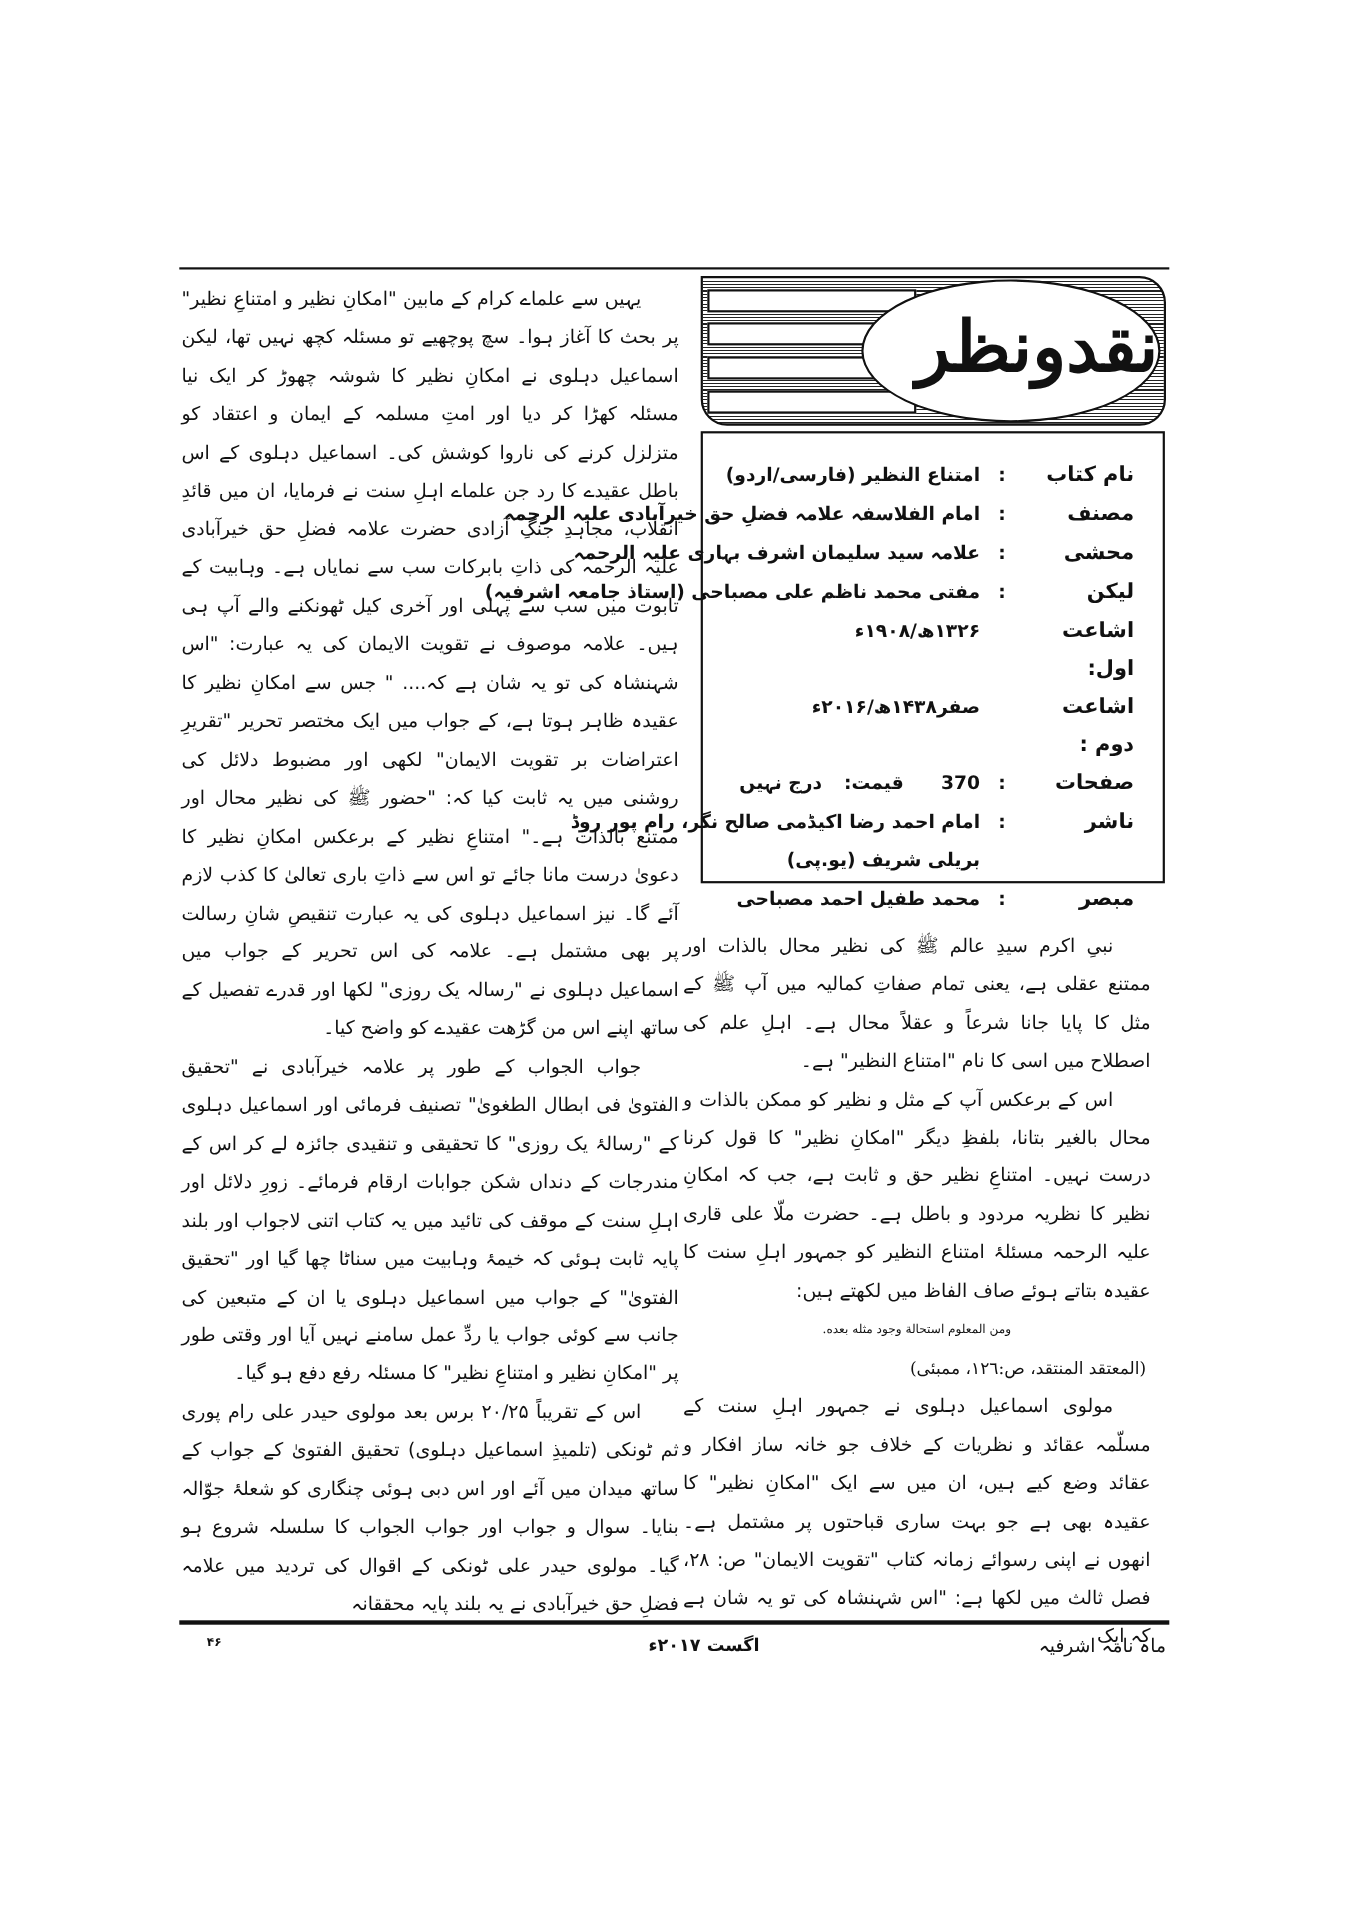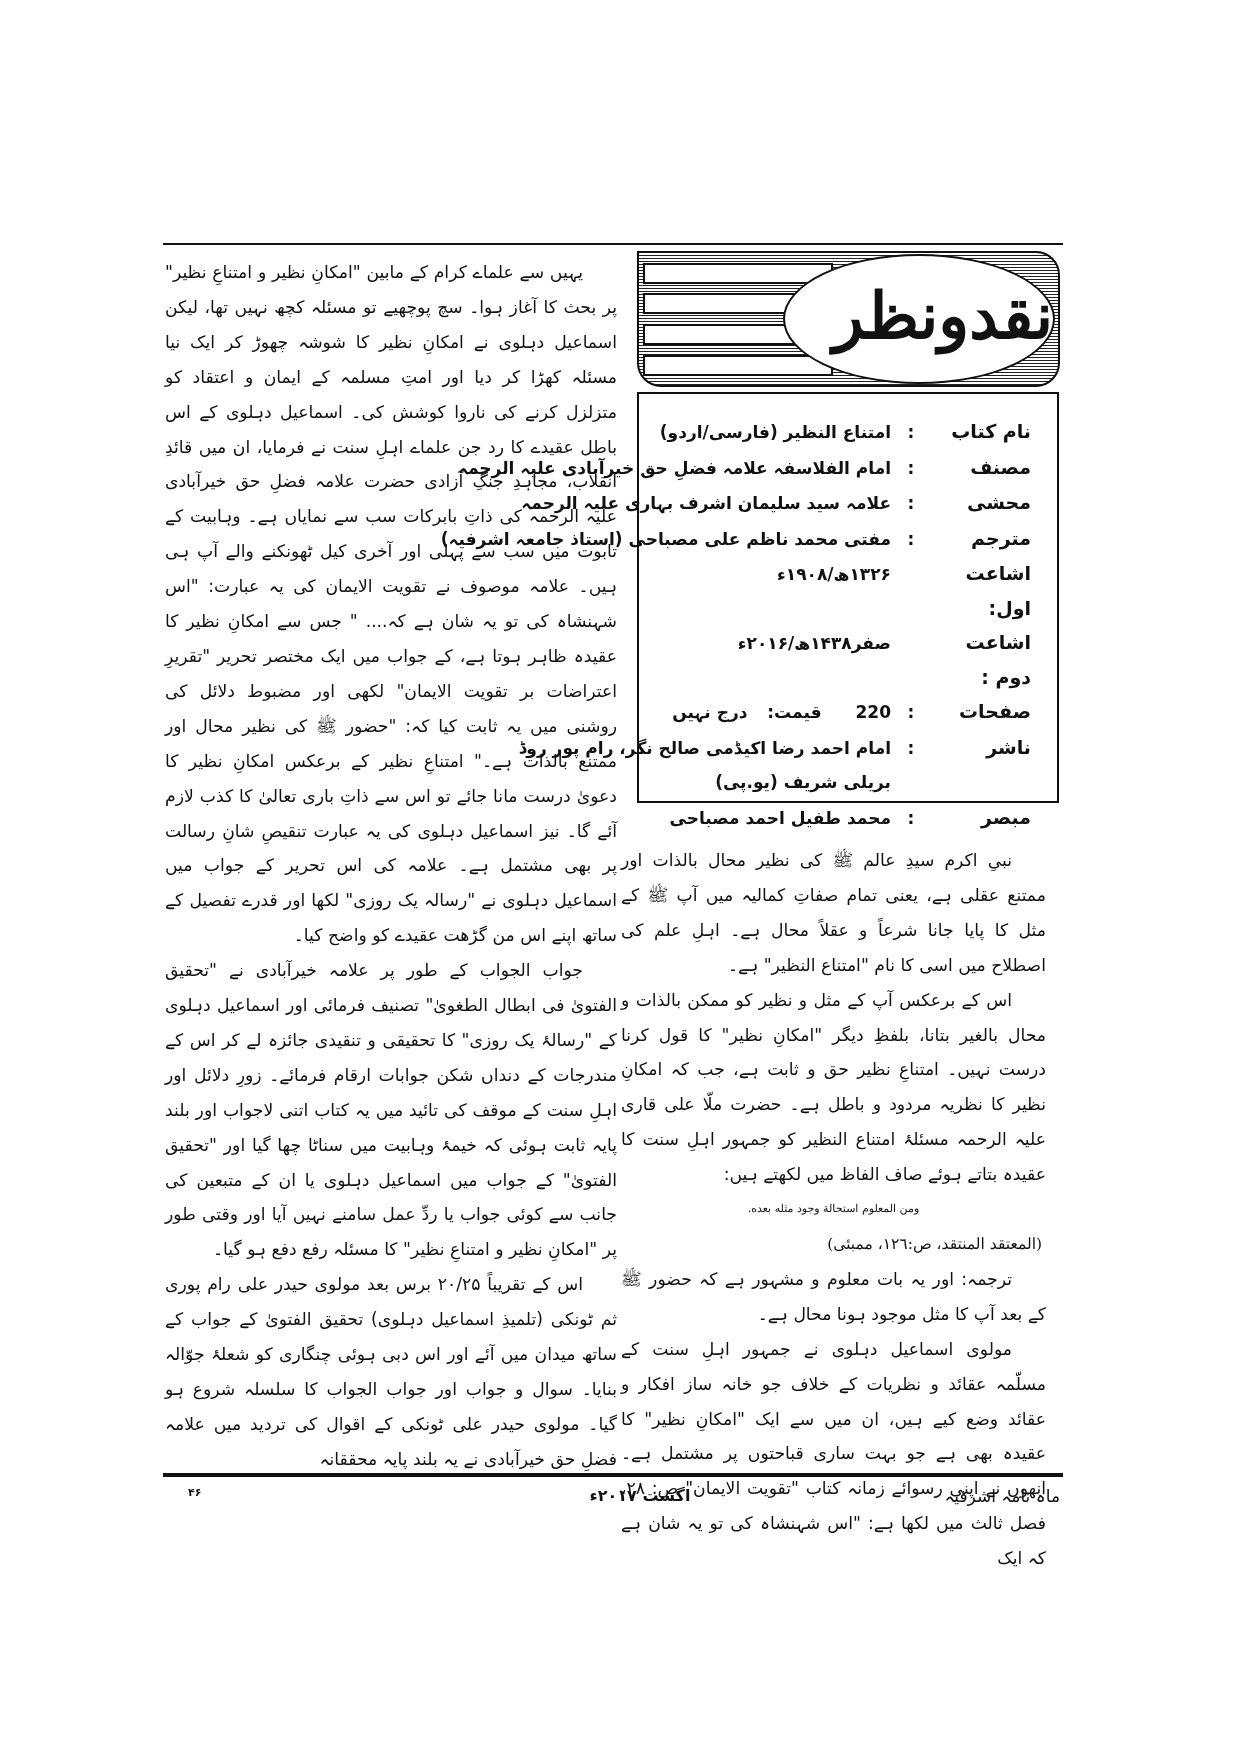--- a/index.html
+++ b/index.html
@@ -84,39 +84,39 @@
       <span class="info-label">مصنف</span>
       <span class="info-colon">:</span>
       <span class="info-value">امام الفلاسفہ علامہ فضلِ حق خیرآبادی علیہ الرحمہ</span>
     </div>
     <div class="info-row">
       <span class="info-label">محشی</span>
       <span class="info-colon">:</span>
       <span class="info-value">علامہ سید سلیمان اشرف بہاری علیہ الرحمہ</span>
     </div>
     <div class="info-row">
-      <span class="info-label">مترجم</span>
+      <span class="info-label">لیکن</span>
       <span class="info-colon">:</span>
       <span class="info-value">مفتی محمد ناظم علی مصباحی (استاذ جامعہ اشرفیہ)</span>
     </div>
     <div class="info-row">
       <span class="info-label">اشاعت اول:</span>
       <span class="info-colon"></span>
       <span class="info-value">۱۳۲۶ھ/۱۹۰۸ء</span>
     </div>
     <div class="info-row">
       <span class="info-label">اشاعت دوم :</span>
       <span class="info-colon"></span>
       <span class="info-value">صفر۱۴۳۸ھ/۲۰۱۶ء</span>
     </div>
     <div class="info-row">
       <span class="info-label">صفحات</span>
       <span class="info-colon">:</span>
       <span class="info-value">
-        <span>220</span>
+        <span>370</span>
         <span class="price-label">قیمت:</span>
         <span>درج نہیں</span>
       </span>
     </div>
     <div class="info-row">
       <span class="info-label">ناشر</span>
       <span class="info-colon">:</span>
       <span class="info-value">امام احمد رضا اکیڈمی صالح نگر، رام پور روڈ</span>
     </div>
     <div class="info-row">
@@ -127,21 +127,20 @@
       <span class="info-colon">:</span>
       <span class="info-value">محمد طفیل احمد مصباحی</span>
     </div>
   </div>
 
   <div class="col-right">
     <p class="indent">نبیِ اکرم سیدِ عالم ﷺ کی نظیر محال بالذات اور ممتنع عقلی ہے، یعنی تمام صفاتِ کمالیہ میں آپ ﷺ کے مثل کا پایا جانا شرعاً و عقلاً محال ہے۔ اہلِ علم کی اصطلاح میں اسی کا نام "امتناع النظیر" ہے۔</p>
     <p class="indent">اس کے برعکس آپ کے مثل و نظیر کو ممکن بالذات و محال بالغیر بتانا، بلفظِ دیگر "امکانِ نظیر" کا قول کرنا درست نہیں۔ امتناعِ نظیر حق و ثابت ہے، جب کہ امکانِ نظیر کا نظریہ مردود و باطل ہے۔ حضرت ملّا علی قاری علیہ الرحمہ مسئلۂ امتناع النظیر کو جمہور اہلِ سنت کا عقیدہ بتاتے ہوئے صاف الفاظ میں لکھتے ہیں:</p>
     <p class="arabic">ومن المعلوم استحالة وجود مثله بعده.</p>
     <p class="cite">(المعتقد المنتقد، ص:١٢٦، ممبئی)</p>
-    <p class="indent">ترجمہ: اور یہ بات معلوم و مشہور ہے کہ حضور ﷺ کے بعد آپ کا مثل موجود ہونا محال ہے۔</p>
     <p class="indent">مولوی اسماعیل دہلوی نے جمہور اہلِ سنت کے مسلّمہ عقائد و نظریات کے خلاف جو خانہ ساز افکار و عقائد وضع کیے ہیں، ان میں سے ایک "امکانِ نظیر" کا عقیدہ بھی ہے جو بہت ساری قباحتوں پر مشتمل ہے۔ انھوں نے اپنی رسوائے زمانہ کتاب "تقویت الایمان" ص: ۲۸، فصل ثالث میں لکھا ہے: "اس شہنشاہ کی تو یہ شان ہے کہ ایک</p>
   </div>
 
   <div class="footer-rule"></div>
   <div class="footer-left">۴۶</div>
   <div class="footer-center">اگست ۲۰۱۷ء</div>
   <div class="footer-right">ماہ نامہ اشرفیہ</div>
 
 </div>
 

